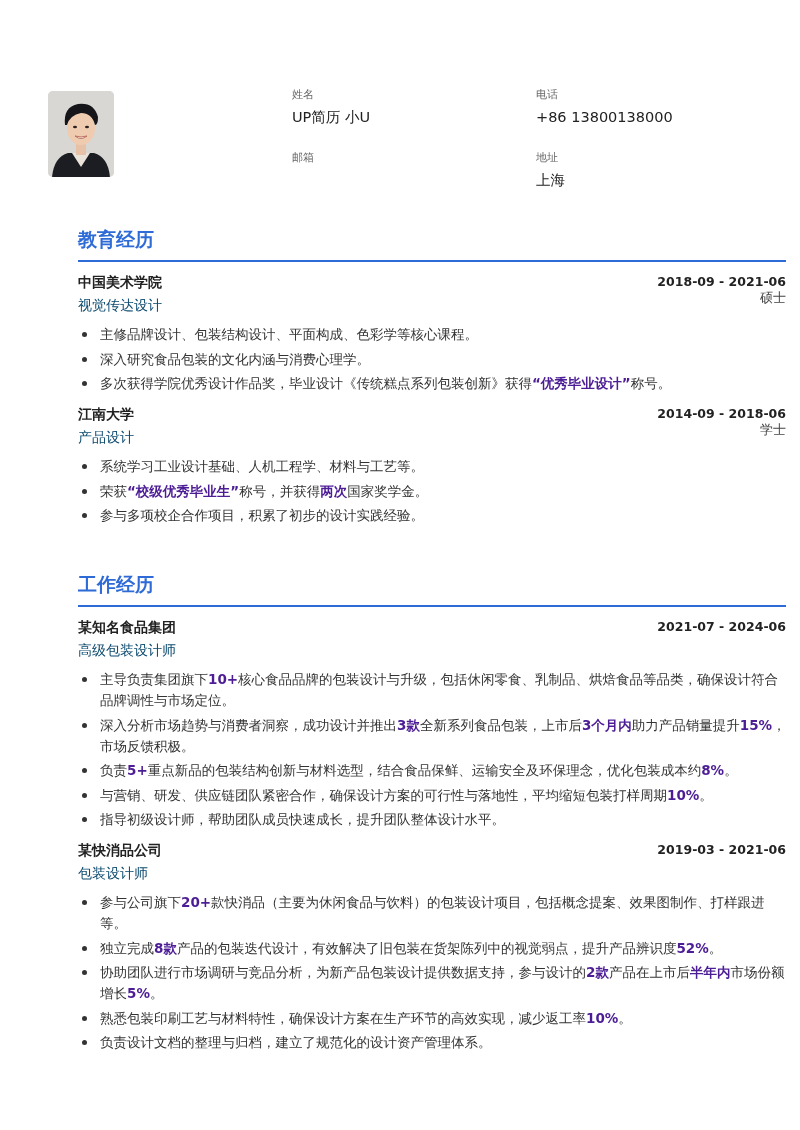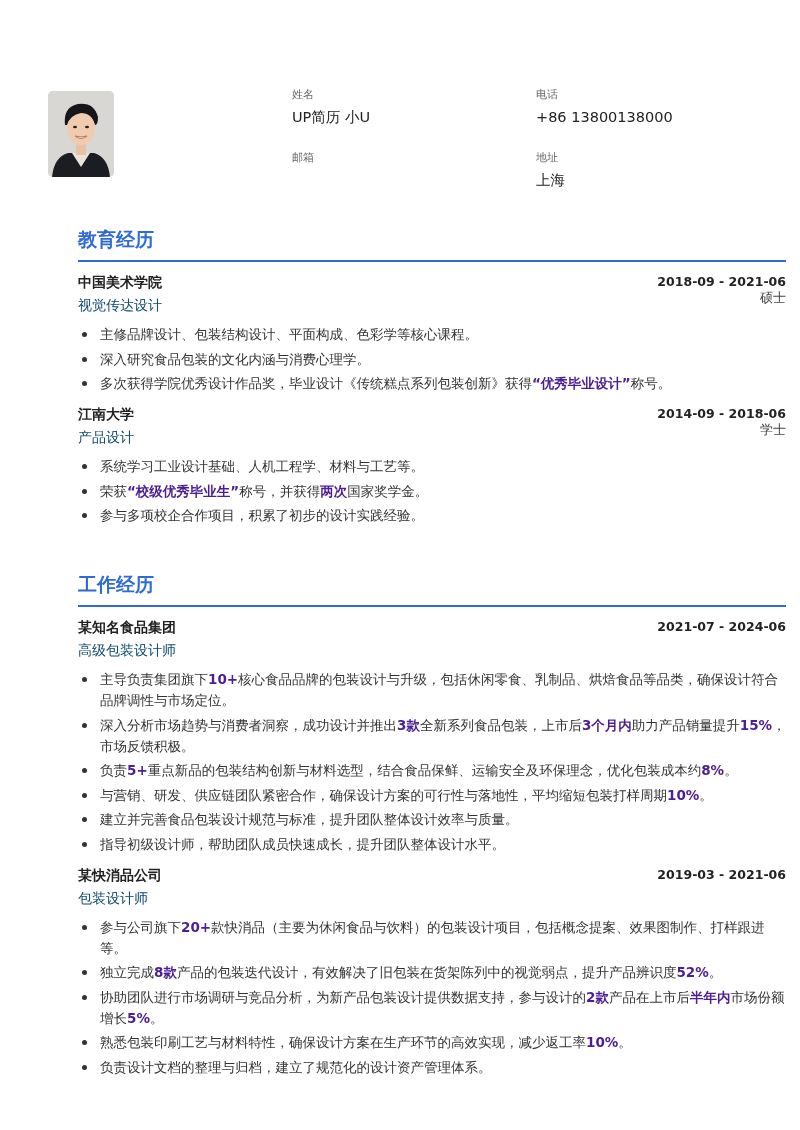--- a/index.html
+++ b/index.html
@@ -132,21 +132,20 @@
         <span class="entry-date">2021-07 - 2024-06</span>
       </div>
       <div class="entry-sub">
         <span class="entry-role">高级包装设计师</span>
       </div>
       <ul class="bullets">
           <li><span>主导负责集团旗下</span><b>10+</b><span>核心食品品牌的包装设计与升级，包括休闲零食、乳制品、烘焙食品等品类，确保设计符合品牌调性与市场定位。</span></li>
           <li><span>深入分析市场趋势与消费者洞察，成功设计并推出</span><b>3款</b><span>全新系列食品包装，上市后</span><b>3个月内</b><span>助力产品销量提升</span><b>15%</b><span>，市场反馈积极。</span></li>
           <li><span>负责</span><b>5+</b><span>重点新品的包装结构创新与材料选型，结合食品保鲜、运输安全及环保理念，优化包装成本约</span><b>8%</b><span>。</span></li>
           <li><span>与营销、研发、供应链团队紧密合作，确保设计方案的可行性与落地性，平均缩短包装打样周期</span><b>10%</b><span>。</span></li>
-          <li><span>建立并完善食品包装设计规范与标准，提升团队整体设计效率与质量。</span></li>
           <li><span>指导初级设计师，帮助团队成员快速成长，提升团队整体设计水平。</span></li>
         </ul>
     </div>
 
     <div class="entry">
       <div class="entry-head">
         <span class="entry-org">某快消品公司</span>
         <span class="entry-date">2019-03 - 2021-06</span>
       </div>
       <div class="entry-sub">

